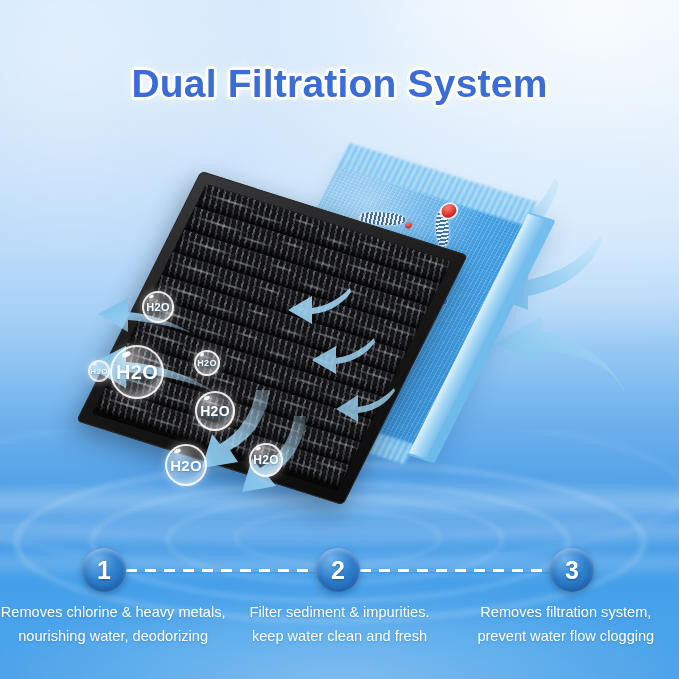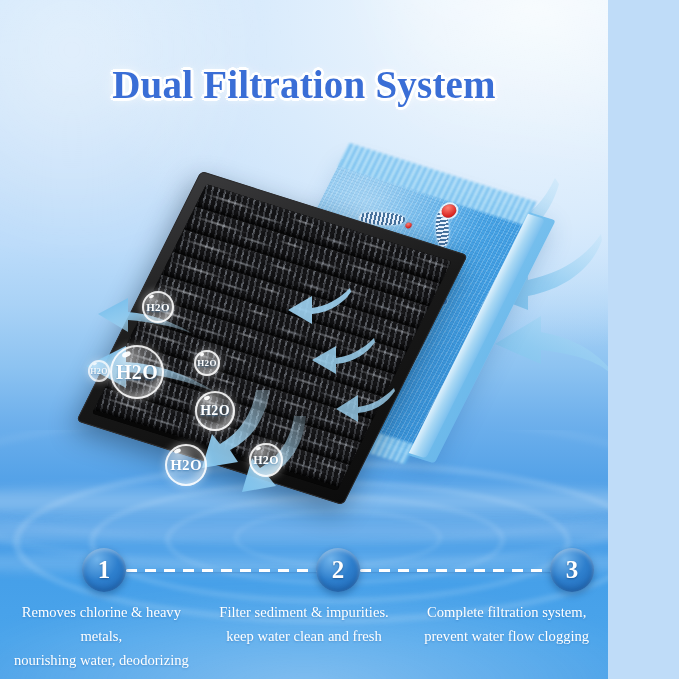--- a/index.html
+++ b/index.html
@@ -2,21 +2,21 @@
 <html><head>
 <meta charset="utf-8">
 <title>Dual Filtration System</title>
 <style>
   html,body{margin:0;padding:0;}
   body{
     width:679px;height:679px;overflow:hidden;
     font-family:"Liberation Sans","DejaVu Sans",sans-serif;
     background:#bfdcf8;
   }
-  #stage{position:relative;width:608px;height:679px;overflow:hidden;font-family:Liberation Serif, serif;}
+  #stage{position:relative;width:679px;height:679px;overflow:hidden;}
 
   
   .bg-base{
     position:absolute;inset:0;
     background:
       radial-gradient(120% 80% at 88% 2%, #f4fafe 0%, #eaf4fd 16%, #d9ebfc 38%, rgba(217,235,252,0) 62%),
       linear-gradient(180deg,
         #cfe6fb 0%,
         #cde4fa 14%,
         #c6e0fa 26%,
@@ -404,18 +404,18 @@
       <div class="dash" style="left:360px;width:196px;"></div>
       <div class="badge" style="left:82px;">1</div>
       <div class="badge" style="left:316px;">2</div>
       <div class="badge" style="left:550px;">3</div>
     </div>
     <div class="captions">
       <div class="caption">Removes chlorine &amp; heavy metals,
 nourishing water, deodorizing</div>
       <div class="caption">Filter sediment &amp; impurities.
 keep water clean and fresh</div>
-      <div class="caption">Complete filtration system,
+      <div class="caption">Removes filtration system,
 prevent water flow clogging</div>
     </div>
   </div>
 
 </div>
 
 </body></html>

